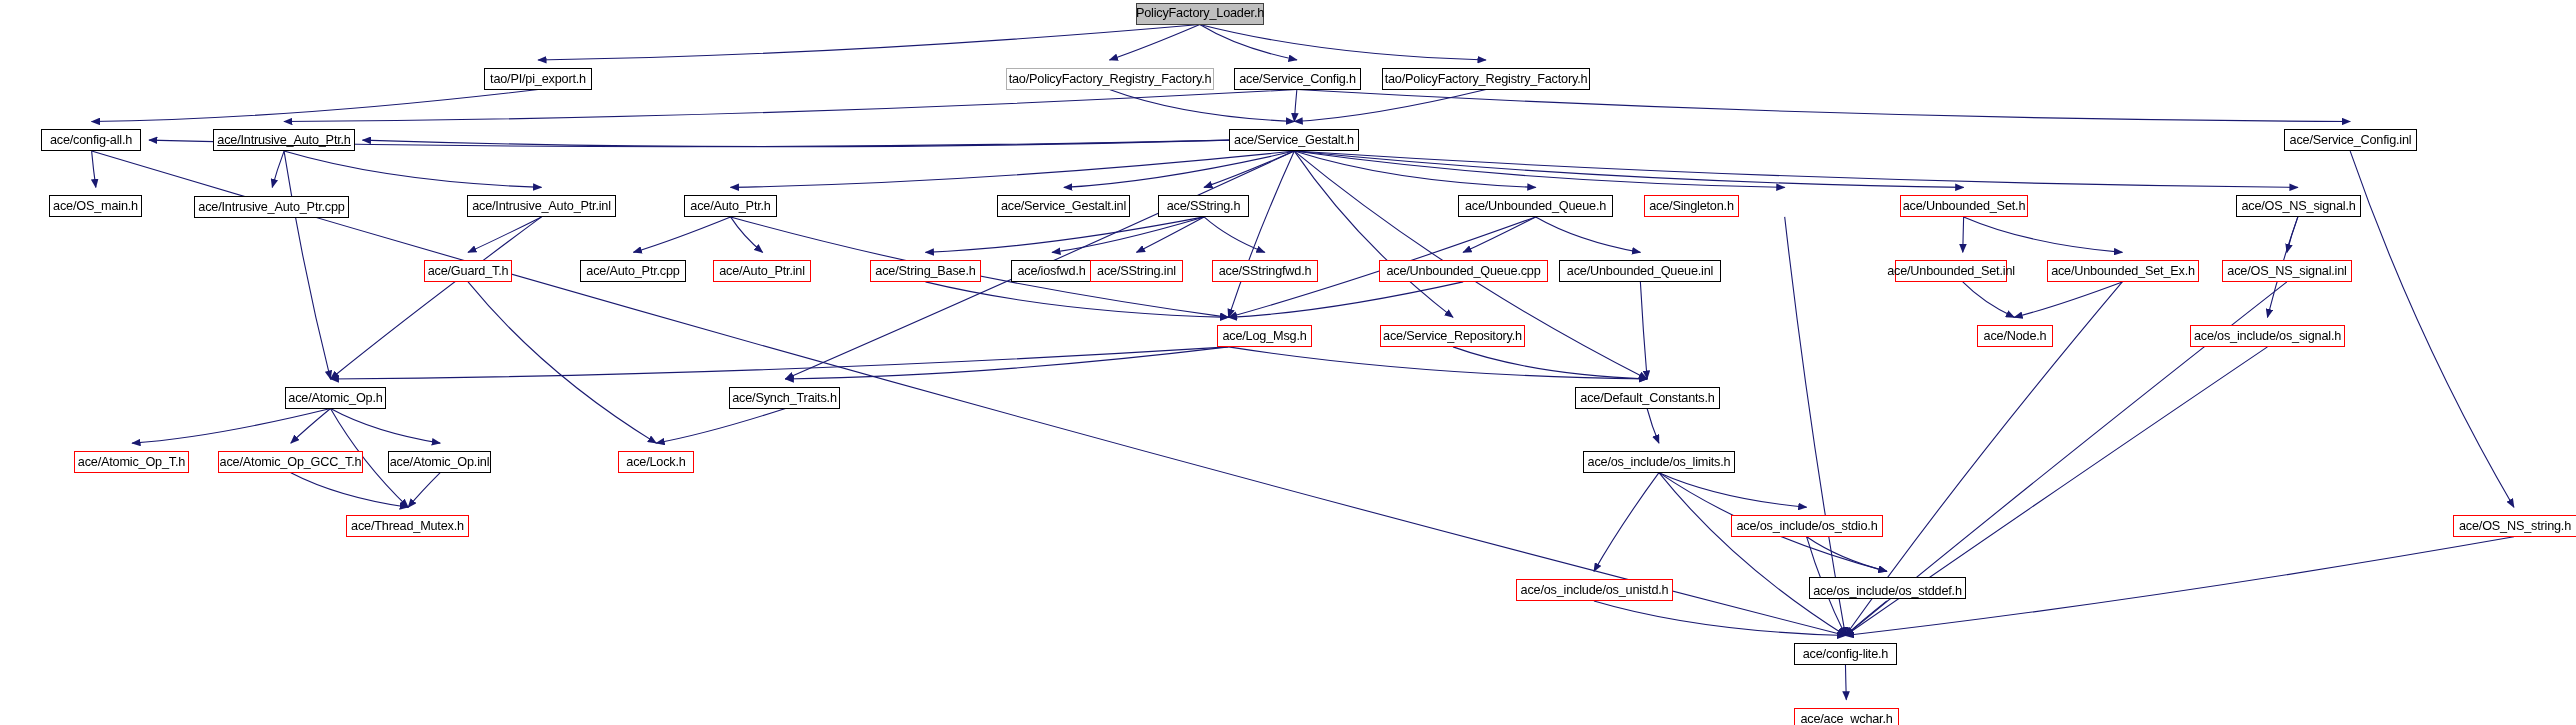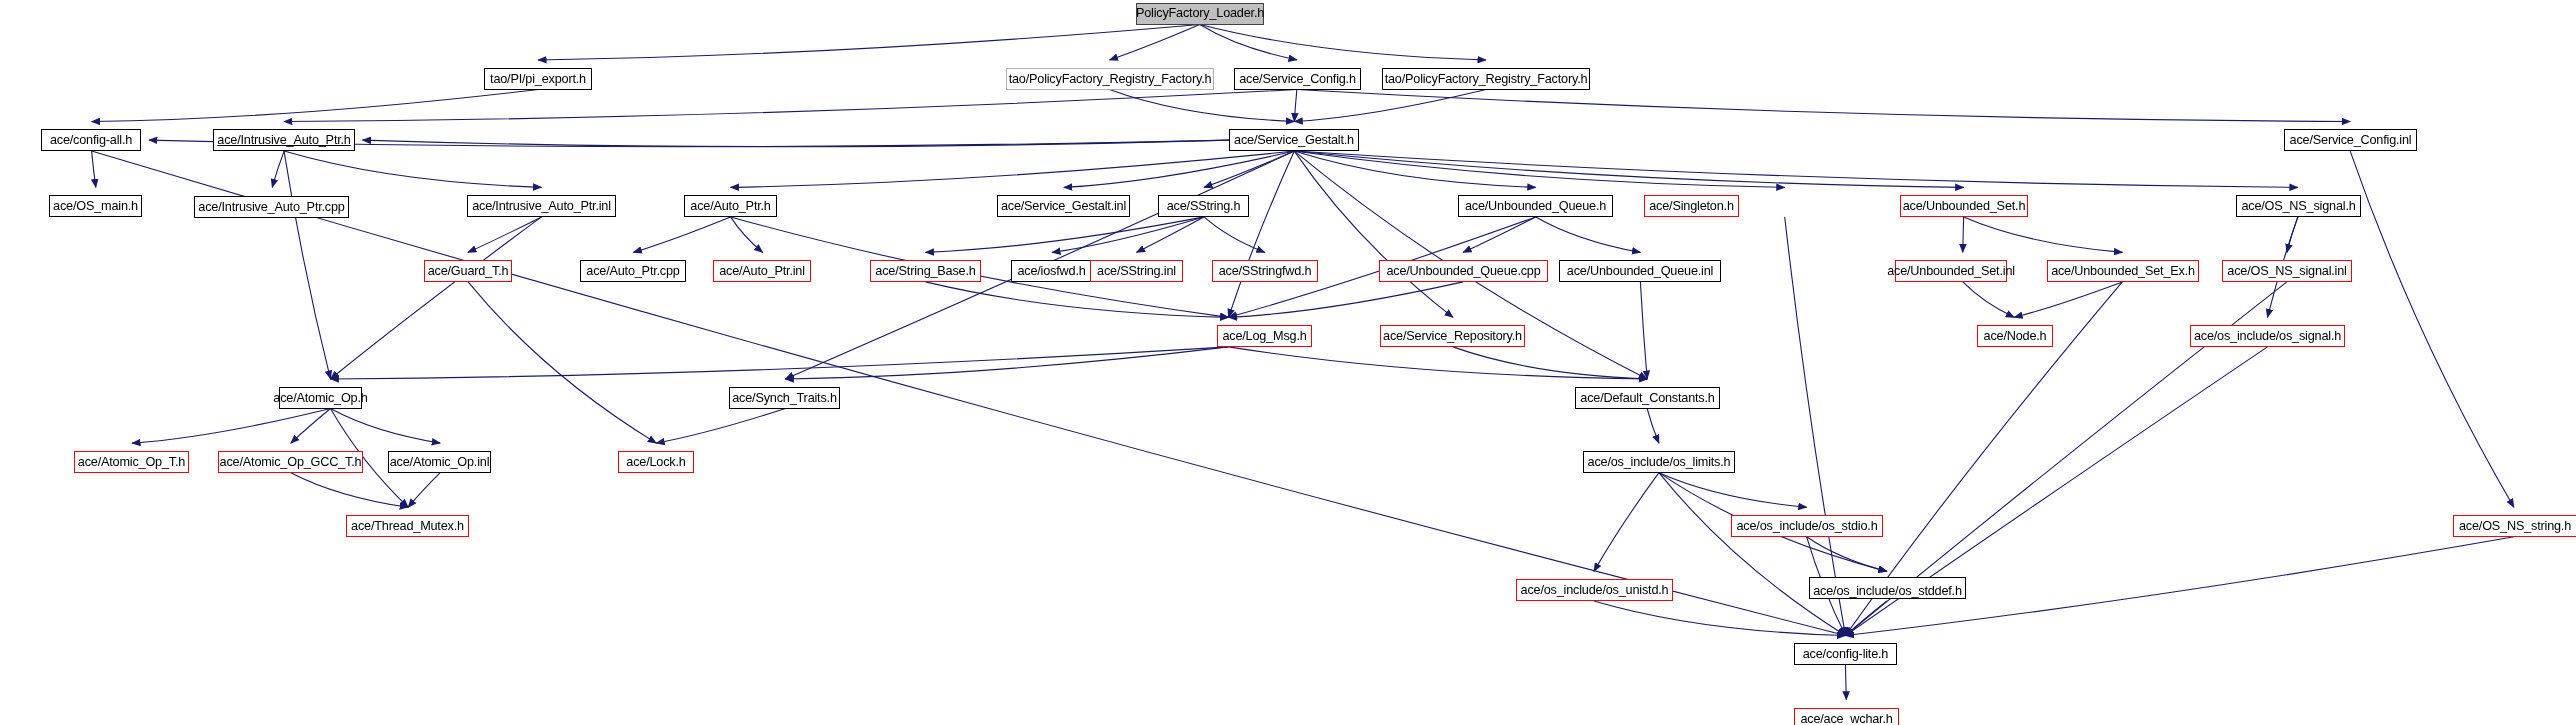--- a/index.html
+++ b/index.html
@@ -242,21 +242,21 @@
       </div>
       <div class="node red" style="left: 1380px; top: 325px; width: 145px;">
         <span class="label">ace/Service_Repository.h</span>
       </div>
       <div class="node red" style="left: 1977px; top: 325px; width: 76px;">
         <span class="label">ace/Node.h</span>
       </div>
       <div class="node red" style="left: 2190px; top: 325px; width: 155px;">
         <span class="label">ace/os_include/os_signal.h</span>
       </div>
-      <div class="node" style="left: 279px; top: 387px; width: 83px;">
+      <div class="node" style="left: 285px; top: 387px; width: 101px;">
         <span class="label">ace/Atomic_Op.h</span>
       </div>
       <div class="node" style="left: 729px; top: 387px; width: 111px;">
         <span class="label">ace/Synch_Traits.h</span>
       </div>
       <div class="node" style="left: 1575px; top: 387px; width: 145px;">
         <span class="label">ace/Default_Constants.h</span>
       </div>
       <div class="node red" style="left: 74px; top: 451px; width: 115px;">
         <span class="label">ace/Atomic_Op_T.h</span>

